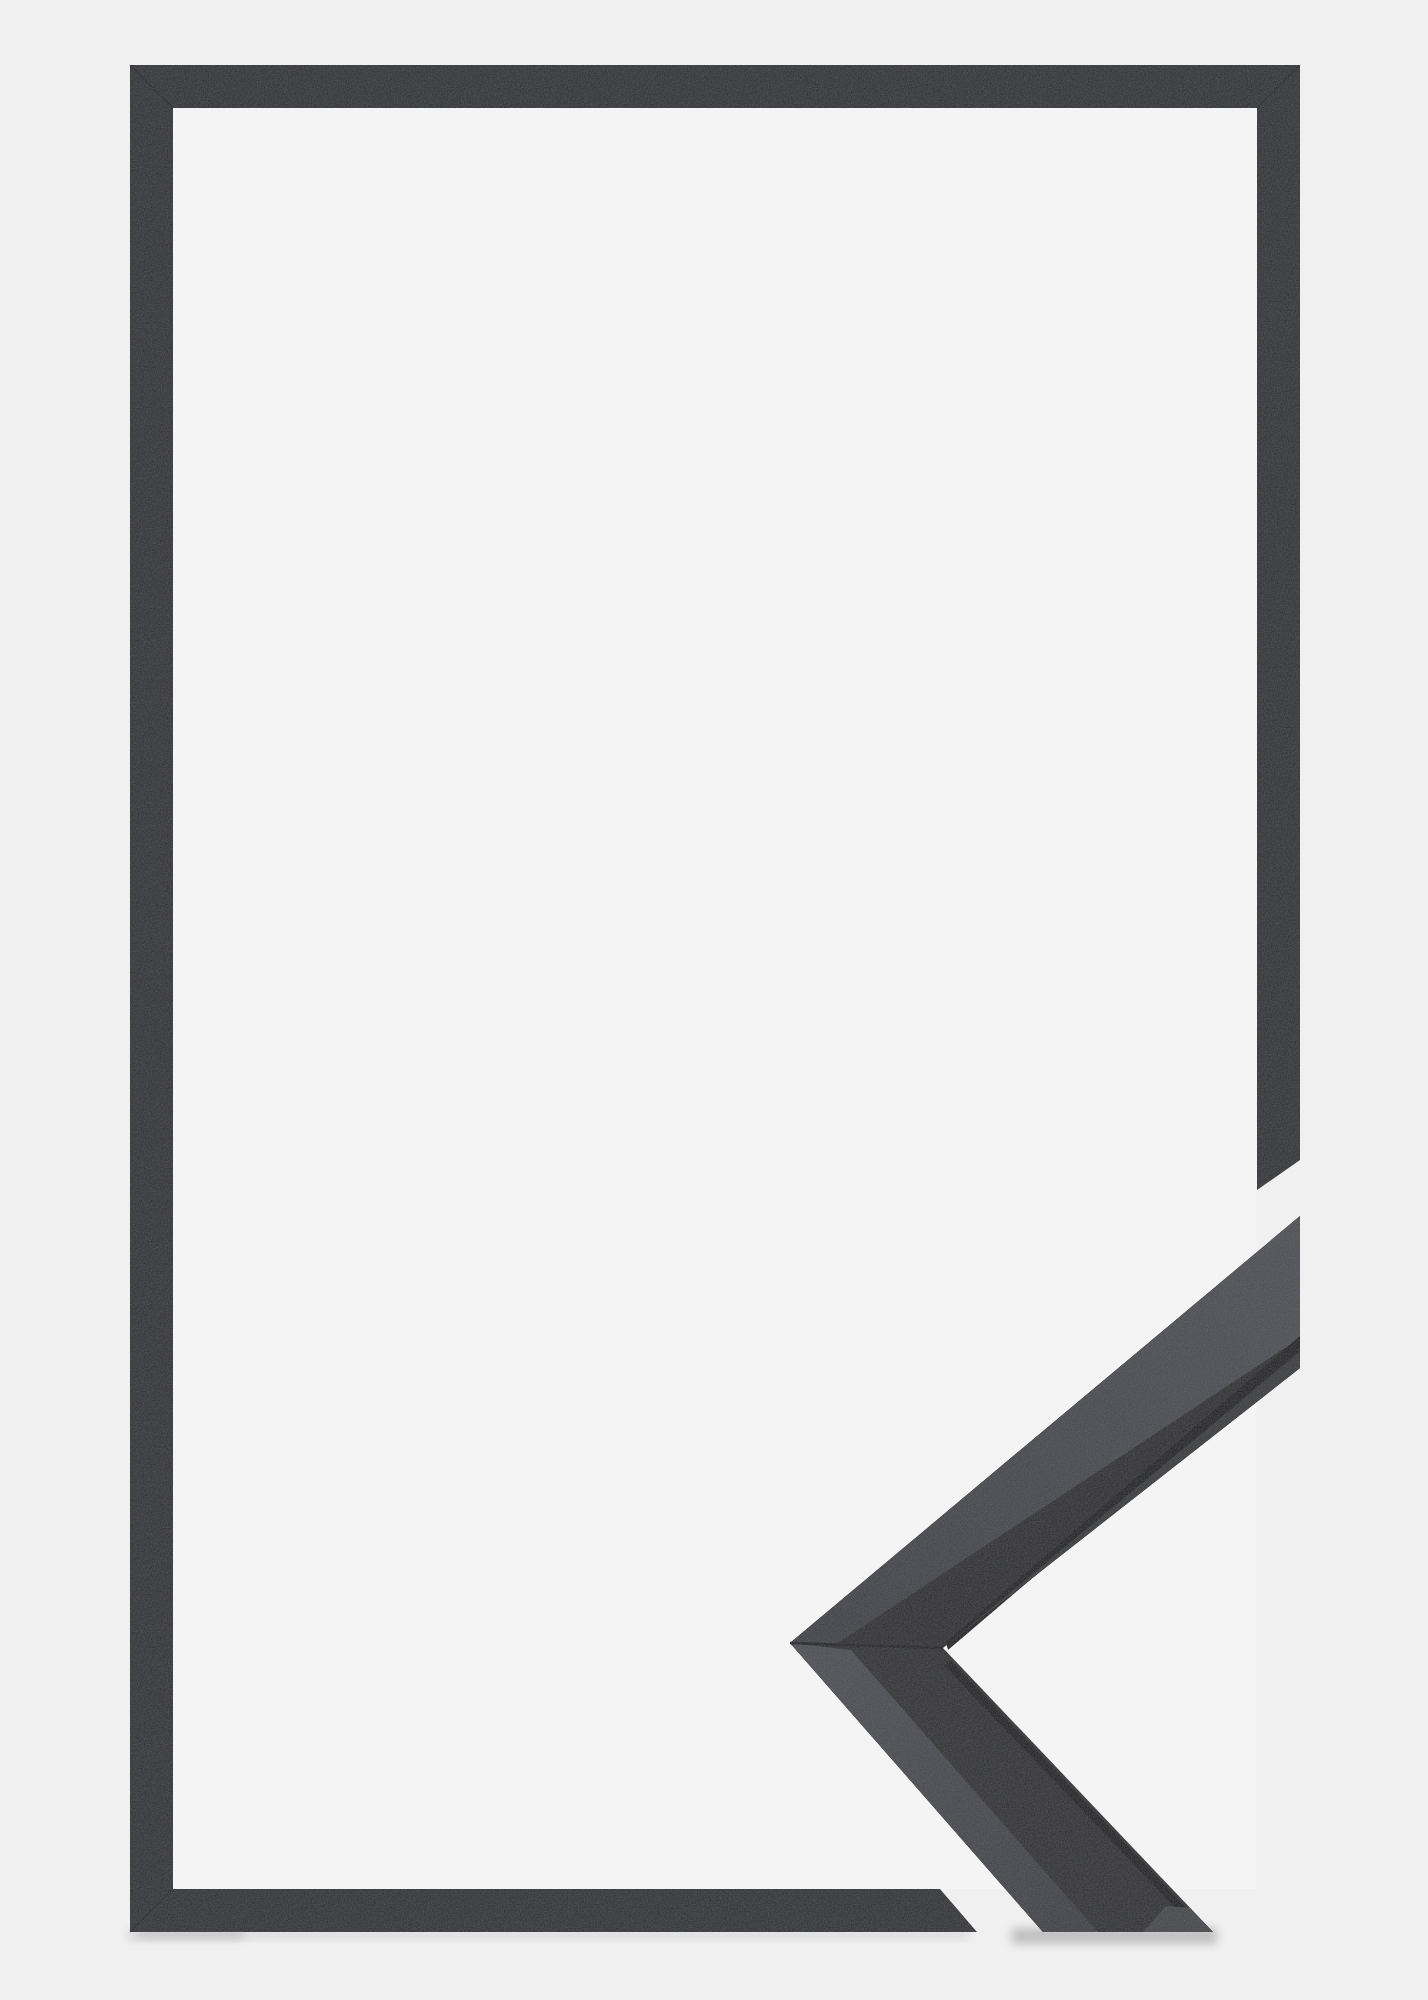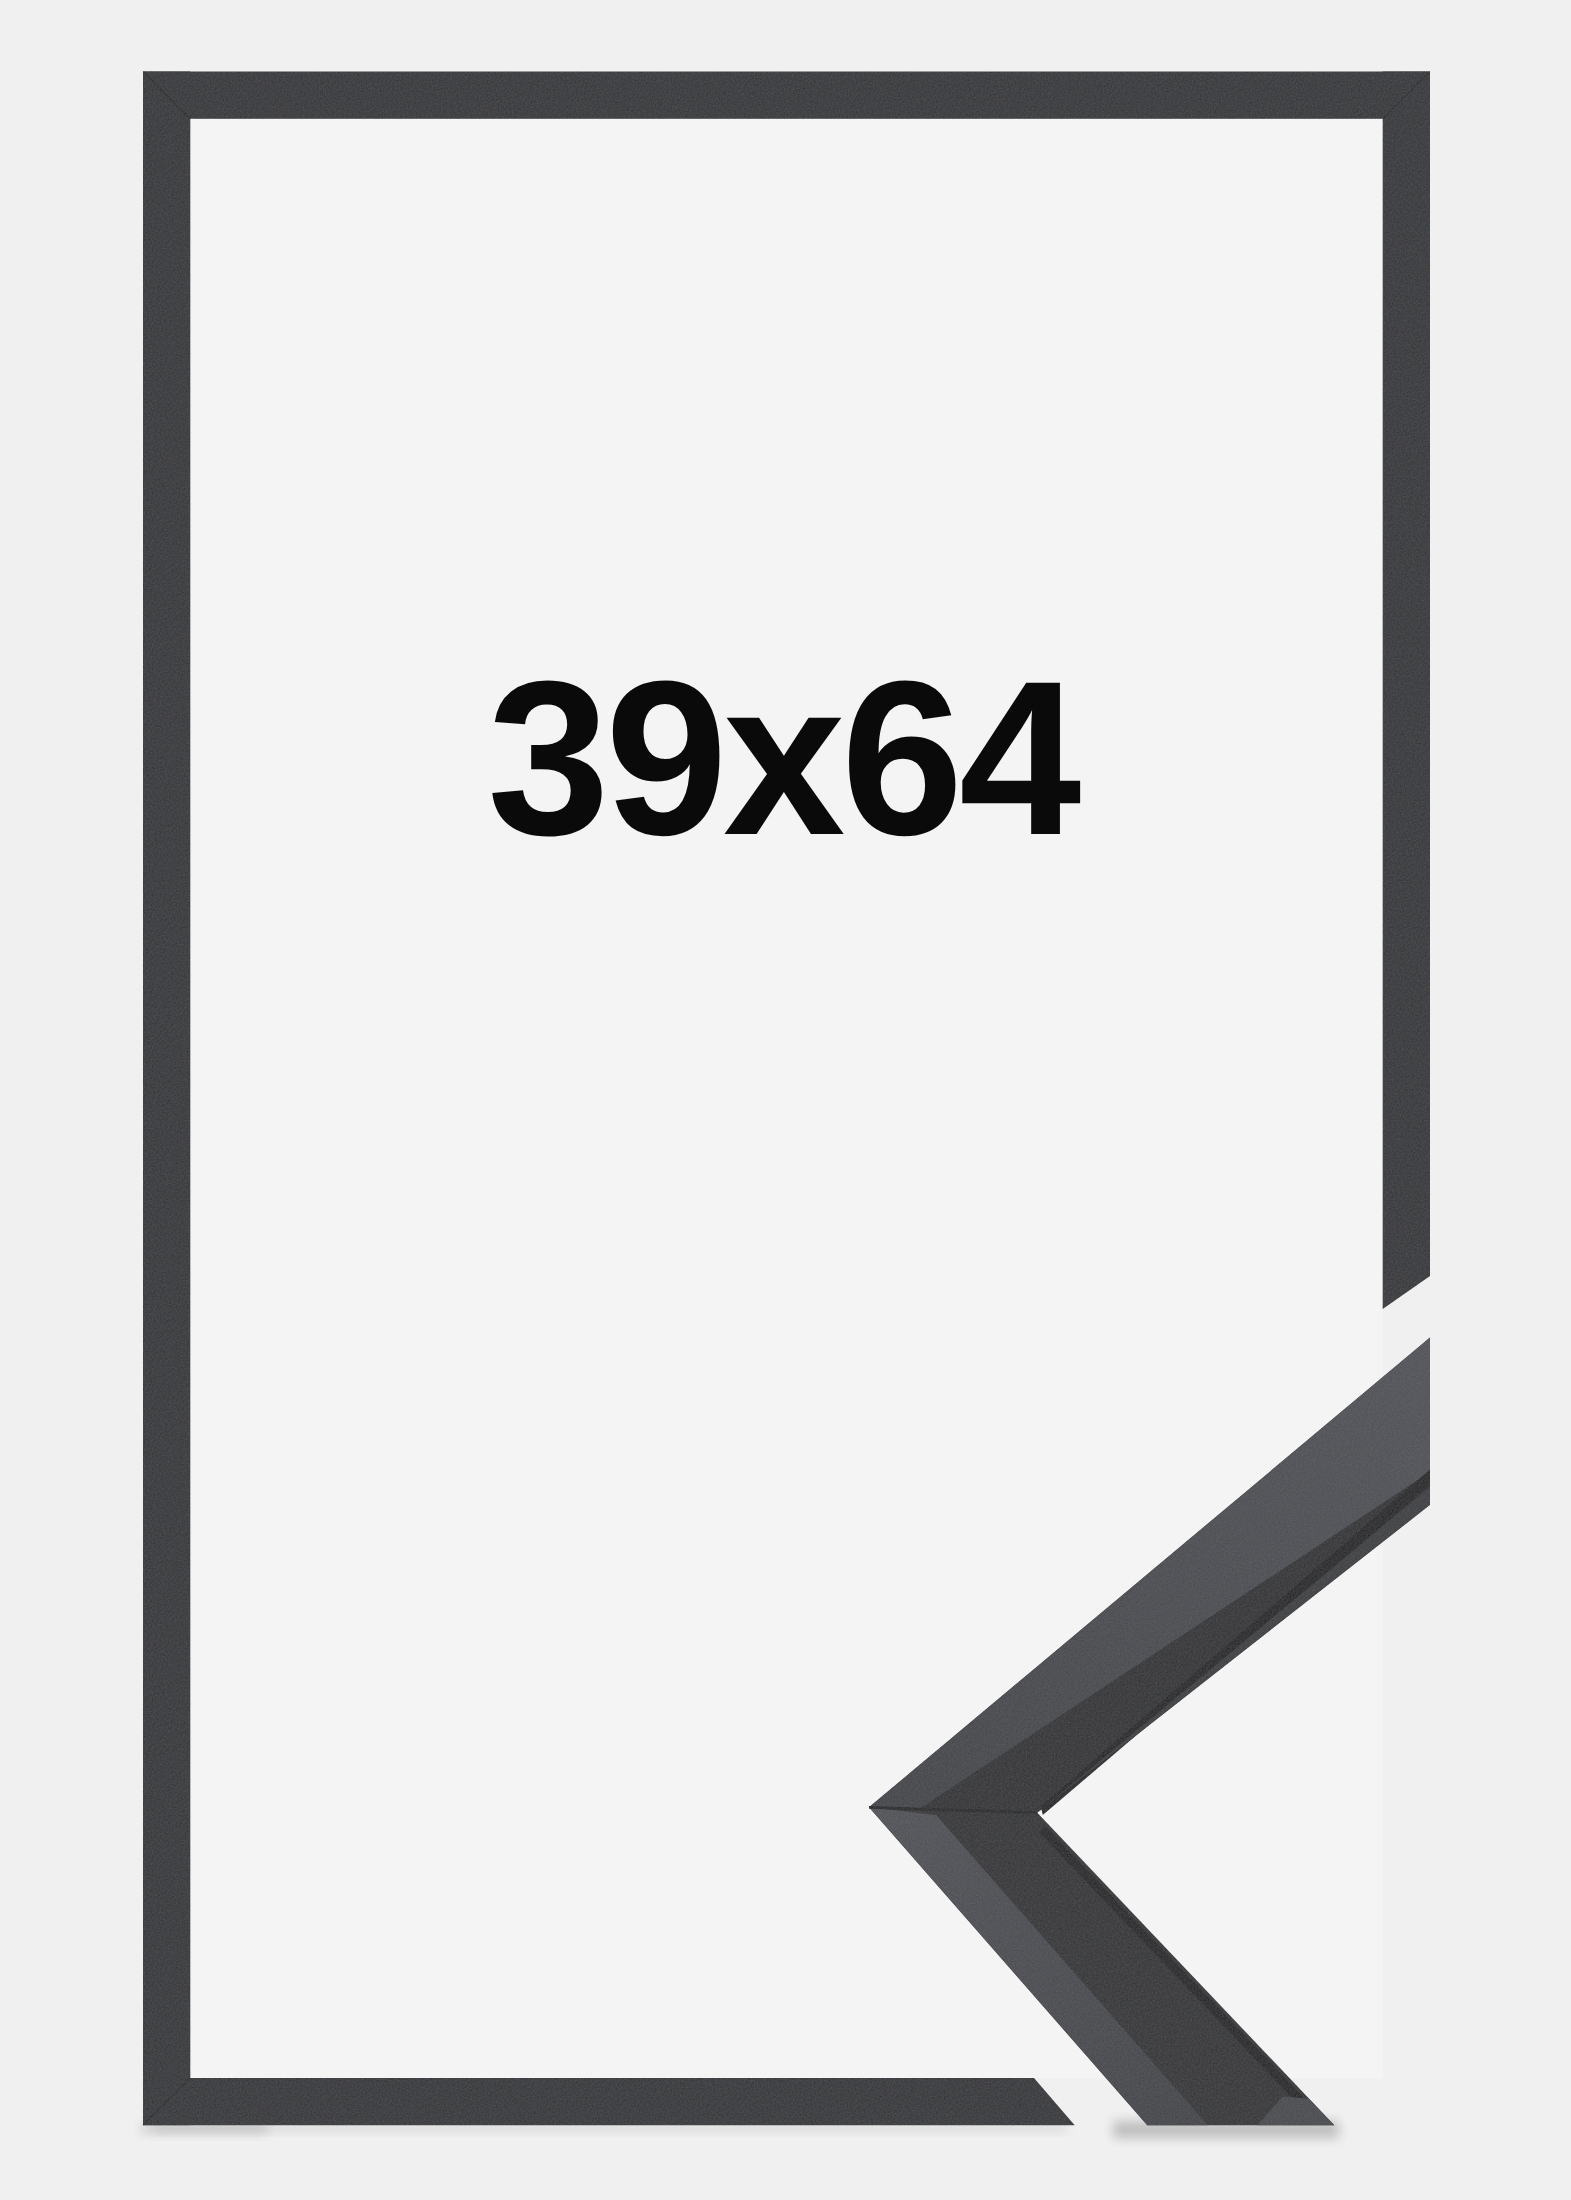--- a/index.html
+++ b/index.html
@@ -95,14 +95,13 @@
 
       <polygon points="790,1643 943,1648 1213,1932 1043,1932" fill="#2e2f31"></polygon>
       <polygon points="790,1643 851,1650 1098,1932 1043,1932" fill="url(#sheenLower)"></polygon>
       <polygon points="950,1660 1190,1912 1185,1918 945,1666" fill="#1a1b1d"></polygon>
       <polygon points="1190,1908 1213,1932 1143,1932 1166,1906" fill="#45474b"></polygon>
 
       <line x1="790" y1="1643" x2="943" y2="1648" stroke="#1c1d1f" stroke-width="2.5"></line>
     </g>
   </svg>
 
-  <div class="size-label">39x64</div>
 </div>
 
 </body></html>

